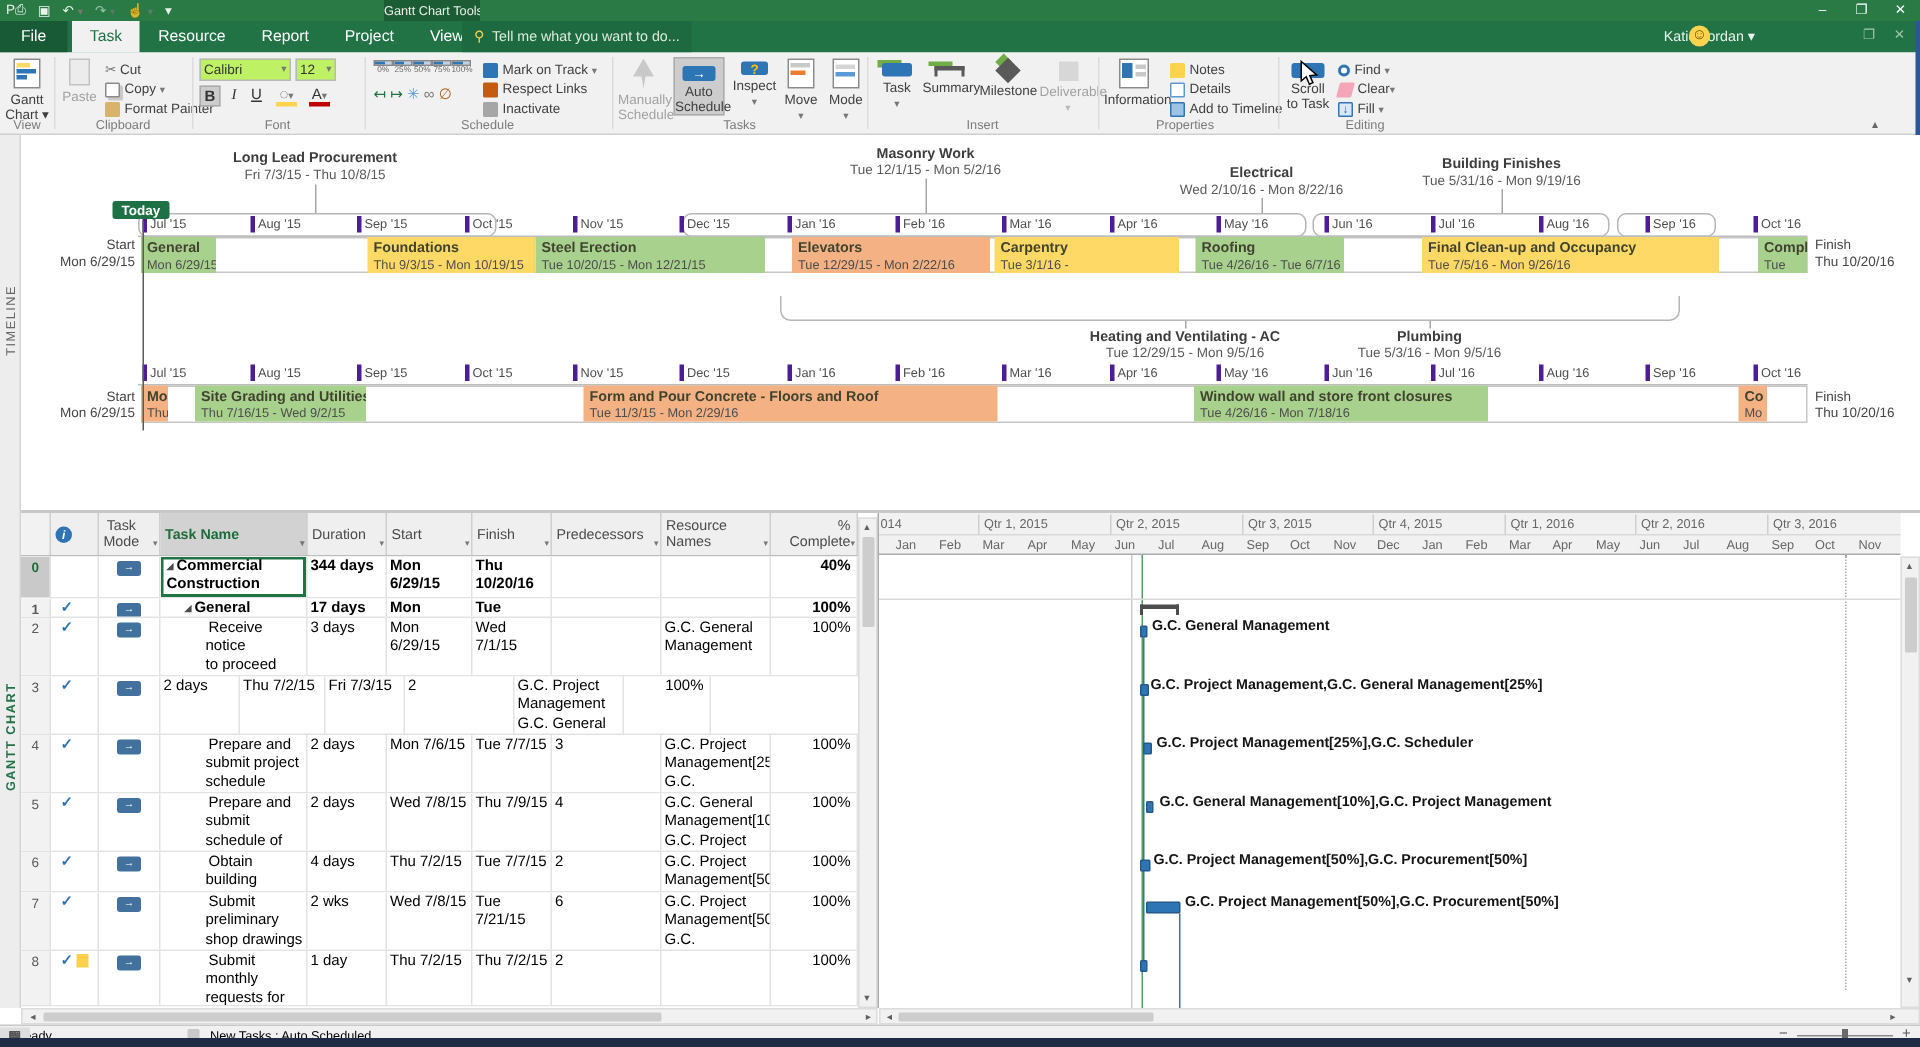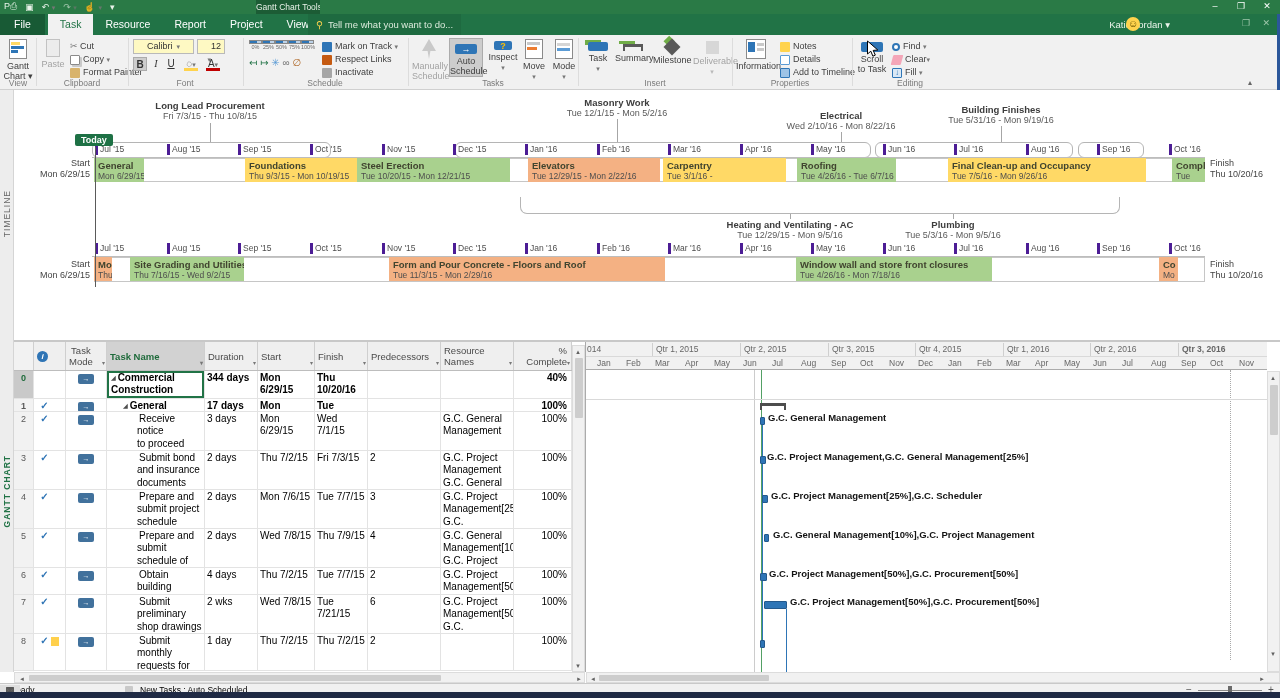--- a/index.html
+++ b/index.html
@@ -23,21 +23,21 @@
   .ghostbtn{position:absolute;top:4px;color:#9fc7ab;font-size:9px}
   
   #ribbon{position:absolute;left:0;top:35px;width:1280px;height:55px;background:#f1f1f1;border-bottom:1px solid #d0d0d0;font-size:9.5px;color:#444}
   .rsep{position:absolute;top:3px;height:48px;width:1px;background:#dcdcdc}
   .glabel{position:absolute;top:43px;width:90px;text-align:center;font-size:8.5px;color:#7b7b7b}
   .bigbtn{position:absolute;top:3px;width:34px;text-align:center;font-size:9px;line-height:10px;color:#3f3f3f}
   .bigbtn .bi{display:block;height:20px;margin:1px auto 2px auto}
   .dim{opacity:.45}
   .pressed{background:#cdcdcd;border:1px solid #ababab}
   .smallbtn{position:absolute;height:12px;line-height:12px;font-size:9px;color:#3f3f3f;white-space:nowrap}
-  .combo{position:absolute;height:15px;border:1px solid #b9b9b9;background:#fef9c3;font-size:9px;line-height:13px;padding:0 13px;color:#333}
+  .combo{position:absolute;height:15px;border:1px solid #b9b9b9;background:#bef264;font-size:9px;line-height:13px;padding:0 2px;color:#333}
   .combo .car{float:right;color:#777;font-size:7px}
   .fbtn{position:absolute;top:22px;width:14px;height:14px;text-align:center;line-height:14px;font-size:10px;color:#333}
   .caret{color:#777;font-size:7px}
   .pct{display:inline-block;width:13px;text-align:center;font-size:5.5px;color:#666;line-height:5px}
   .pct .bar{display:block;height:4px;background:linear-gradient(90deg,#2e75b6 60%,#bcd2e8 60%);border:1px solid #888;margin-bottom:1px}
   .icon-sq{display:inline-block;width:10px;height:10px;vertical-align:middle;margin-right:3px;border-radius:1px}
   .chartic{display:inline-block;width:18px;height:16px;border:1px solid #8a8a8a;background:#fff;position:relative}
   .chartic i{position:absolute;left:1px;height:3px}
   
   #tl-strip{position:absolute;left:0;top:90px;width:14px;height:250px;background:#ededed;border-right:1px solid #d5d5d5}
@@ -455,23 +455,20 @@
         <span class="tc c-pred"></span>
         <span class="tc c-res">G.C. General
 Management</span>
         <span class="tc c-pct">100%</span>
       </div>
 
       <div class="trow" style="height: 39px;">
         <span class="tc c-num">3</span>
         <span class="tc c-info"><span class="chk">✓</span><span class="note"></span></span>
         <span class="tc c-mode"><span class="modechip">→</span></span>
-        <span class="tc c-name"><span style="display: inline-block; padding-left: 28px;"><span class="exp"></span><span style="white-space:pre-line">Submit bond
-and insurance
-documents</span></span></span>
         <span class="tc c-dur">2 days</span>
         <span class="tc c-start">Thu 7/2/15</span>
         <span class="tc c-fin">Fri 7/3/15</span>
         <span class="tc c-pred">2</span>
         <span class="tc c-res">G.C. Project
 Management
 G.C. General</span>
         <span class="tc c-pct">100%</span>
       </div>
 
@@ -575,21 +572,21 @@
         <span class="qsep" style="left: 592px;"></span>
       </div>
     <div>
         <span class="q" style="left: 1px;">014</span>
         <span class="q" style="left: 70px;">Qtr 1, 2015</span>
         <span class="q" style="left: 158px;">Qtr 2, 2015</span>
         <span class="q" style="left: 246px;">Qtr 3, 2015</span>
         <span class="q" style="left: 333px;">Qtr 4, 2015</span>
         <span class="q" style="left: 421px;">Qtr 1, 2016</span>
         <span class="q" style="left: 508px;">Qtr 2, 2016</span>
-        <span class="q" style="left: 596px; font-weight: bold;">Qtr 3, 2016</span>
+        <span class="q" style="left: 596px;">Qtr 3, 2016</span>
       </div>
     <div class="tierline"></div>
     <div>
         <span class="m" style="left: 11px;">Jan</span>
         <span class="m" style="left: 40px;">Feb</span>
         <span class="m" style="left: 69px;">Mar</span>
         <span class="m" style="left: 99px;">Apr</span>
         <span class="m" style="left: 128px;">May</span>
         <span class="m" style="left: 157px;">Jun</span>
         <span class="m" style="left: 186px;">Jul</span>

